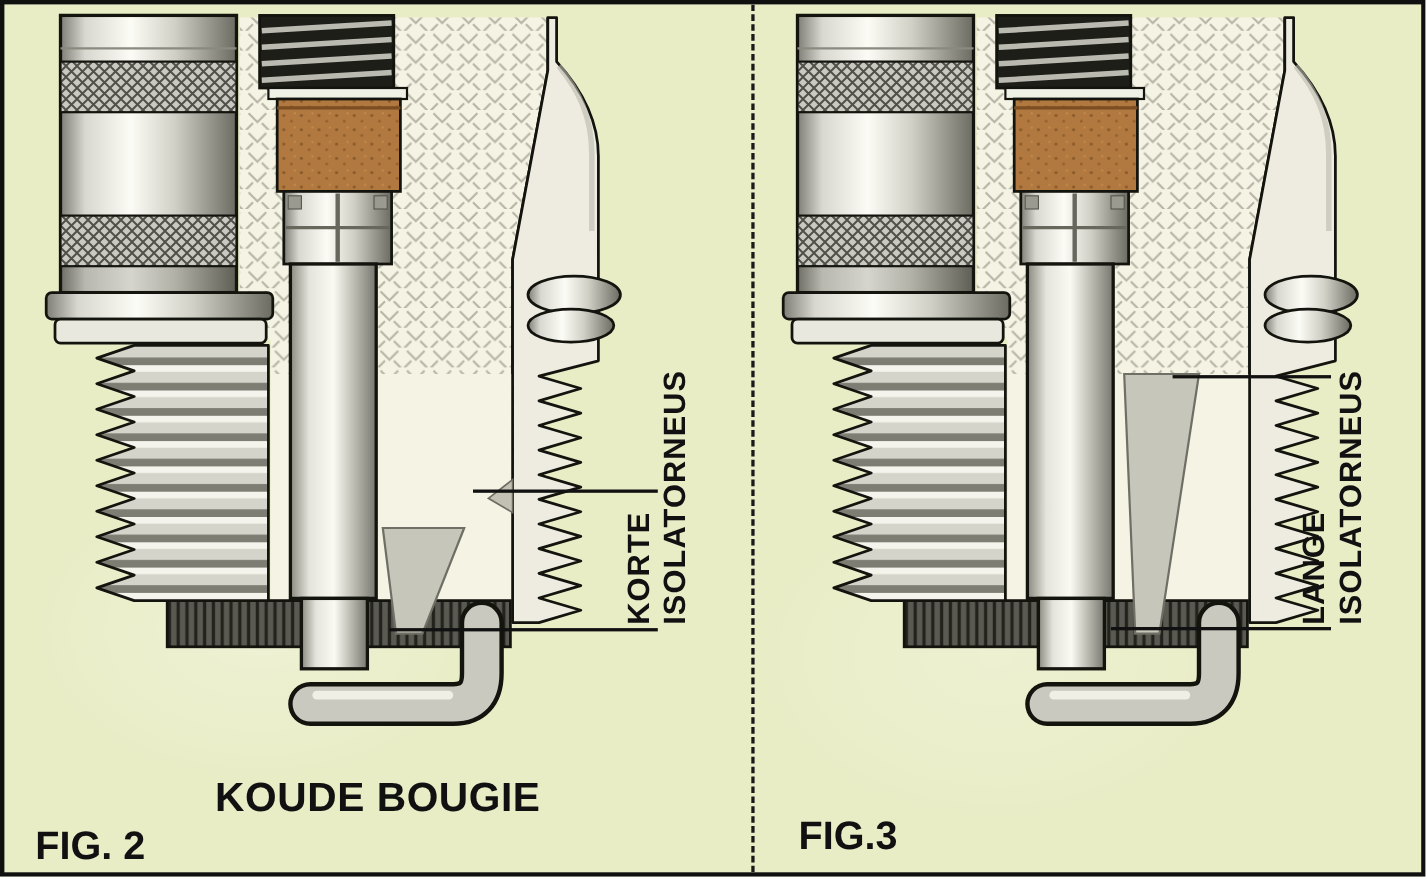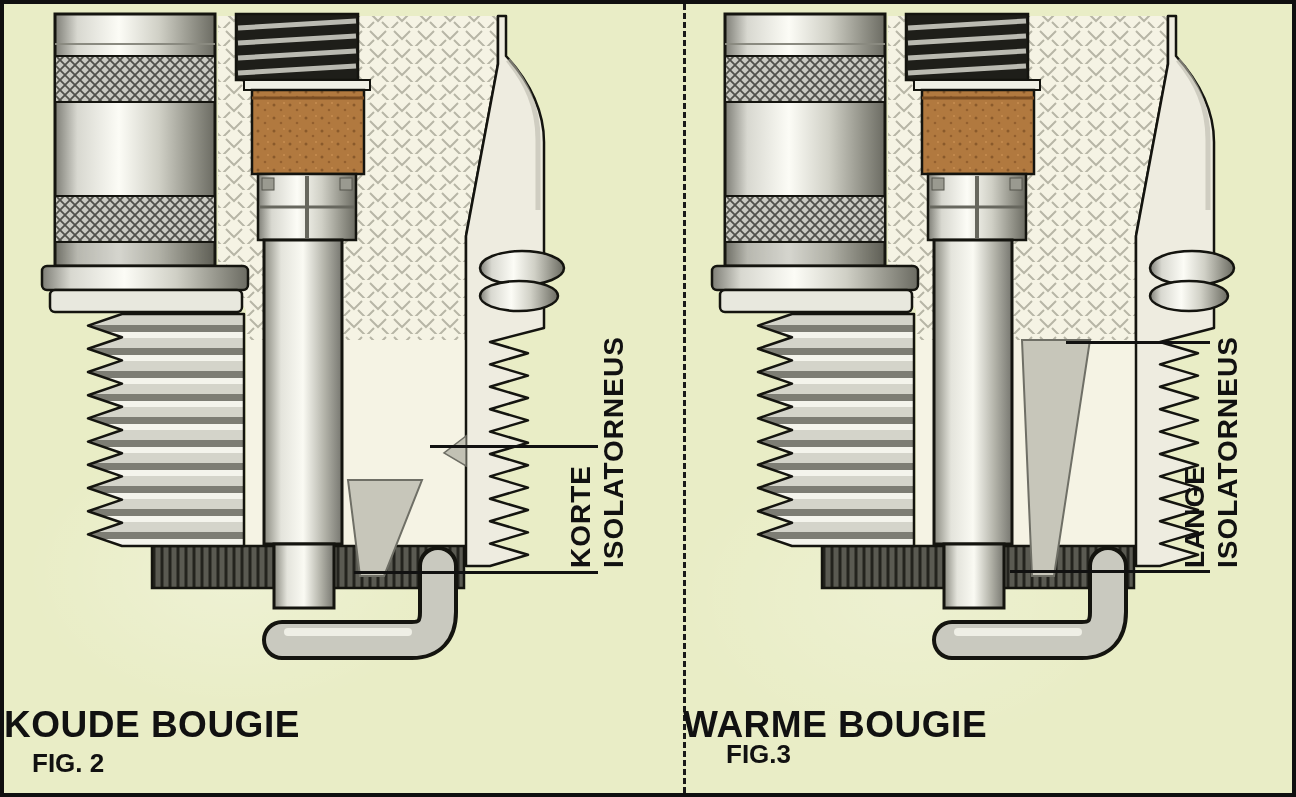--- a/index.html
+++ b/index.html
@@ -21,24 +21,24 @@
   .l1b{top:567px;left:350px;width:244px;}
   .r1a{top:337px;left:1062px;width:144px;}
   .r1b{top:566px;left:1006px;width:200px;}
   .vlabel{
     position:absolute;transform-origin:left top;transform:rotate(-90deg);
     font-weight:700;font-size:28px;line-height:33px;letter-spacing:1px;
     white-space:nowrap;color:#111;
   }
   .vl-left{left:560px;top:564px;}
   .vl-right{left:1174px;top:564px;}
-  .title{position:absolute;top:700px;font-size:37px;font-weight:700;text-align:left;letter-spacing:.5px;}
+  .title{position:absolute;top:700px;font-size:37px;font-weight:700;text-align:center;letter-spacing:.5px;}
   .t-left{left:0;width:679px;}
   .t-right{left:679px;width:613px;}
-  .figlabel{position:absolute;font-size:26px;font-weight:700;}
+  .figlabel{position:absolute;font-size:36px;font-weight:700;}
   .f-left{left:28px;top:744px;}
   .f-right{left:698px;top:735px;margin-left:24px;}
 </style>
 </head>
 <body>
 
 <div class="frame">
 
   <svg id="plug2" class="plug" viewBox="0 0 540 672">
       <defs>
@@ -205,16 +205,15 @@
       <path d="M252,630 L382,630 Q408,630 408,602 L408,556" fill="none" stroke="#14140f" stroke-width="40" stroke-linecap="round"></path>
       <path d="M252,630 L382,630 Q408,630 408,602 L408,556" fill="none" stroke="#c9c9bf" stroke-width="32" stroke-linecap="round"></path>
       <path d="M258,622 L378,622" stroke="#efefe6" stroke-width="8" stroke-linecap="round" fill="none"></path>
     </svg>
   <div class="leader r1a"></div>
   <div class="leader r1b"></div>
   <div class="vlabel vl-right">
     <div>LANGE</div>
     <div>ISOLATORNEUS</div>
   </div>
-  <div class="title t-right">WARME BOUGIE</div>
   <div class="figlabel f-right">FIG.3</div>
 
 </div>
 
 </body></html>

